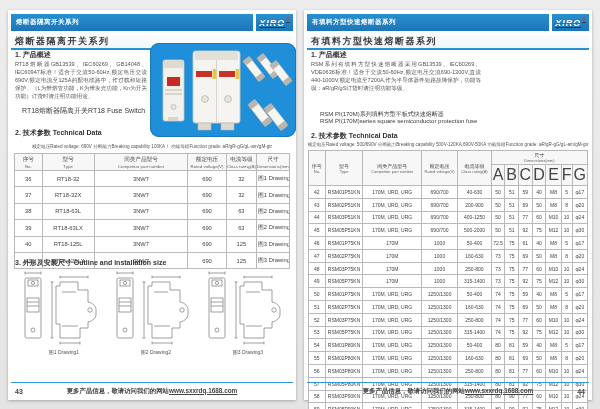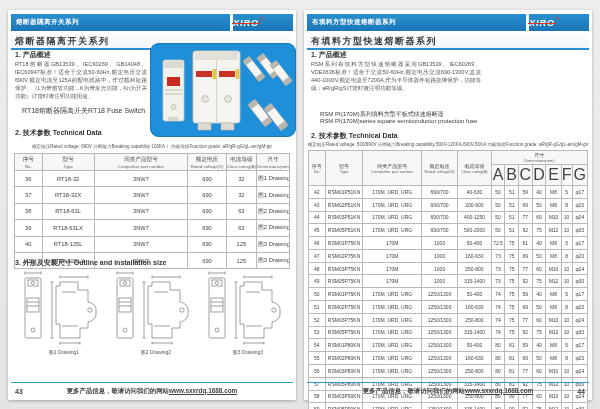--- a/index.html
+++ b/index.html
@@ -18,22 +18,22 @@
   #page-right{left:304px;}
 
   
   .hrow{position:absolute;top:4px;left:3px;right:3px;height:17px;display:flex;gap:3px;}
   .hbar{
     flex:1;background:linear-gradient(#2a8fce,#1b76b8);
     color:#fff;font-size:6.5px;font-weight:bold;letter-spacing:.5px;
     display:flex;align-items:center;padding-left:5px;
   }
   .hlogo{
-    width:60px;background:linear-gradient(#2a8fce,#1b76b8);
-    position:relative;display:flex;align-items:center;
+    width:37px;background:linear-gradient(#2a8fce,#1b76b8);
+    position:relative;display:flex;align-items:center;justify-content:center;text-decoration:underline;
   }
   .logo-text{
     color:#fff;font-weight:bold;font-style:italic;font-size:9px;letter-spacing:1px;position:relative;
   }
   .logo-text:after{
     content:"";position:absolute;left:-1px;right:-1px;top:55%;height:1.4px;background:#e03024;
   }
   .logo-reg{color:#e03024;font-size:4.5px;margin-left:1px;align-self:flex-start;margin-top:3px;}
 
   .ptitle{

